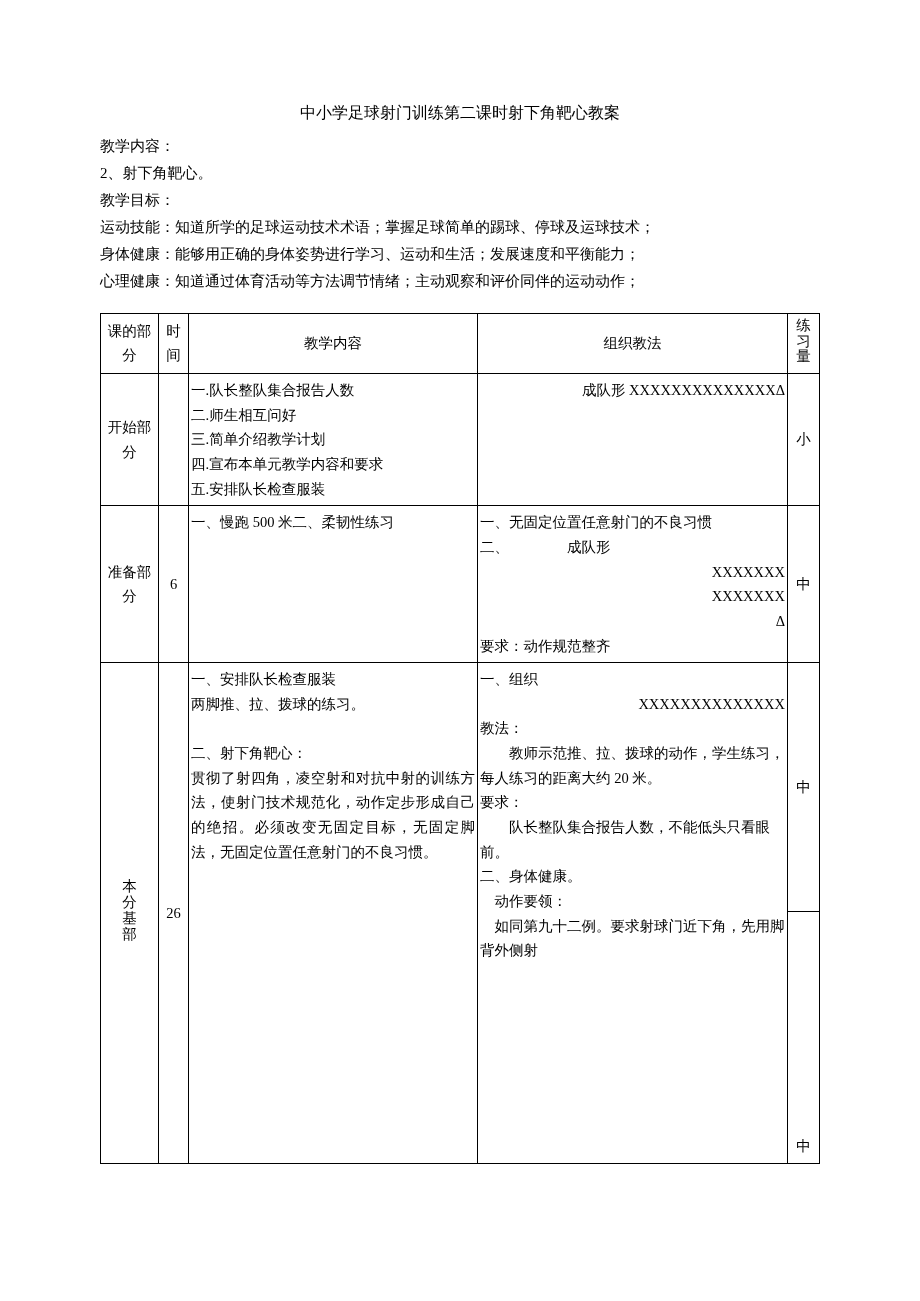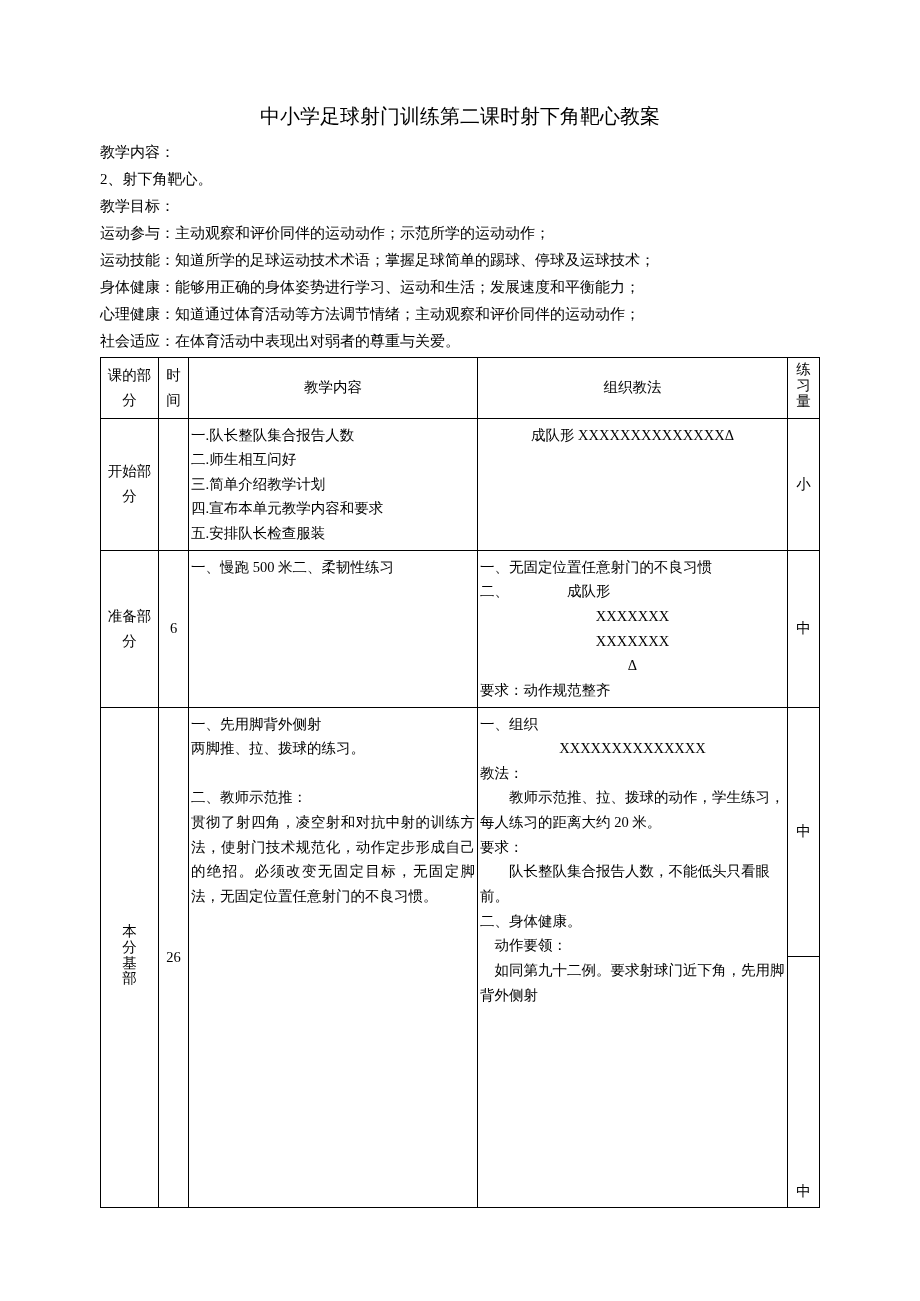--- a/index.html
+++ b/index.html
@@ -8,30 +8,30 @@
       line-height: 1.6;
       margin: 0;
       padding: 100px 100px 40px 100px;
       background: white;
       color: #000;
       width: 920px;
       box-sizing: border-box;
     }
     .title {
       text-align: center;
-      font-size: 20px;
+      font-size: 16px;
       margin-bottom: 8px;
     }
     .intro p {
       margin: 3px 0;
     }
     table {
       border-collapse: collapse;
       width: 100%;
-      margin-top: 4px;
+      margin-top: 20px;
       table-layout: fixed;
     }
     th, td {
       border: 1px solid #000;
       padding: 4px 2px;
       vertical-align: top;
       font-weight: normal;
       font-size: 14.5px;
       line-height: 1.7;
     }
@@ -47,37 +47,35 @@
       text-align: center;
       vertical-align: middle;
     }
     .vstack {
       display: inline-block;
       width: 1em;
       line-height: 1.1;
       word-break: break-all;
       text-align: left;
     }
-    .center { text-align: center; }
+    .center { text-align: right; }
     .tall-pad { padding-bottom: 200px; }
   </style>
 </head>
 <body>
 
 <div class="title">中小学足球射门训练第二课时射下角靶心教案</div>
 
 <div class="intro">
   <p>教学内容：</p>
   <p>2、射下角靶心。</p>
   <p>教学目标：</p>
-  <p>运动参与：主动观察和评价同伴的运动动作；示范所学的运动动作；</p>
   <p>运动技能：知道所学的足球运动技术术语；掌握足球简单的踢球、停球及运球技术；</p>
   <p>身体健康：能够用正确的身体姿势进行学习、运动和生活；发展速度和平衡能力；</p>
   <p>心理健康：知道通过体育活动等方法调节情绪；主动观察和评价同伴的运动动作；</p>
-  <p>社会适应：在体育活动中表现出对弱者的尊重与关爱。</p>
 </div>
 
 <table>
   <colgroup>
     <col class="col-part">
     <col class="col-time">
     <col>
     <col class="col-method">
     <col class="col-amount">
   </colgroup>
@@ -116,24 +114,24 @@
       <div class="center">Δ</div>
       <div>要求：动作规范整齐</div>
     </td>
     <td class="v-text">中</td>
   </tr>
 
   <tr>
     <td rowspan="2" class="v-text"><span class="vstack">本分基部</span></td>
     <td rowspan="2" class="v-text">26</td>
     <td rowspan="2">
-      <div>一、先用脚背外侧射</div>
+      <div>一、安排队长检查服装</div>
       <div>两脚推、拉、拨球的练习。</div>
       <br>
-      <div>二、教师示范推：</div>
+      <div>二、射下角靶心：</div>
       <div style="text-align:justify">贯彻了射四角，凌空射和对抗中射的训练方法，使射门技术规范化，动作定步形成自己的绝招。必须改变无固定目标，无固定脚法，无固定位置任意射门的不良习惯。</div>
     </td>
     <td rowspan="2" class="tall-pad">
       <div>一、组织</div>
       <div class="center">XXXXXXXXXXXXXX</div>
       <div>教法：</div>
       <div>　　教师示范推、拉、拨球的动作，学生练习，每人练习的距离大约 20 米。</div>
       <div>要求：</div>
       <div>　　队长整队集合报告人数，不能低头只看眼前。</div>
       <div>二、身体健康。</div>

